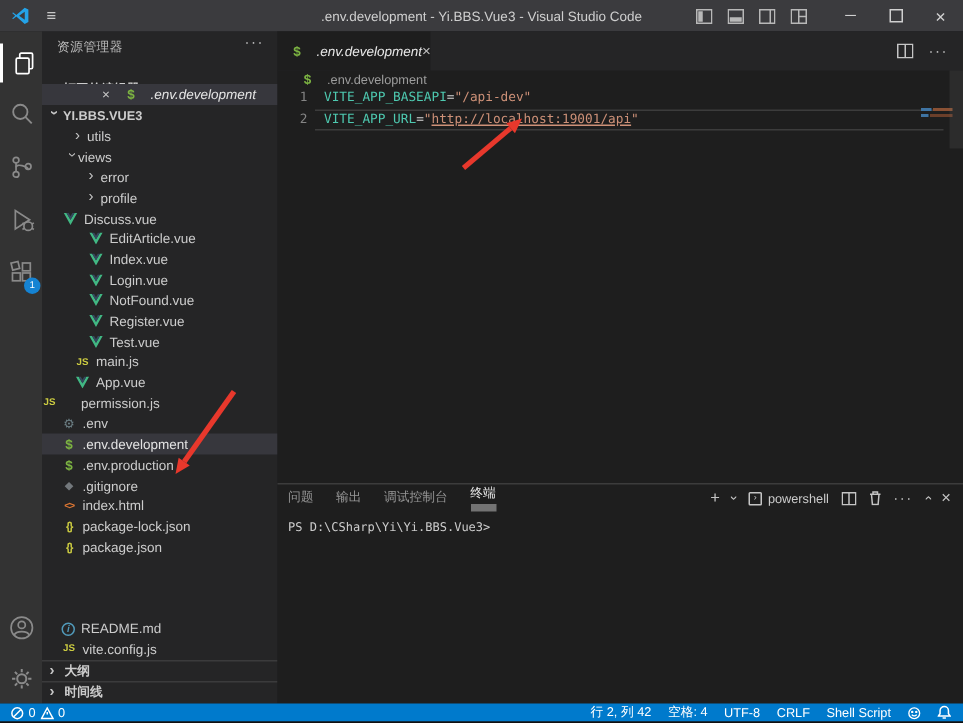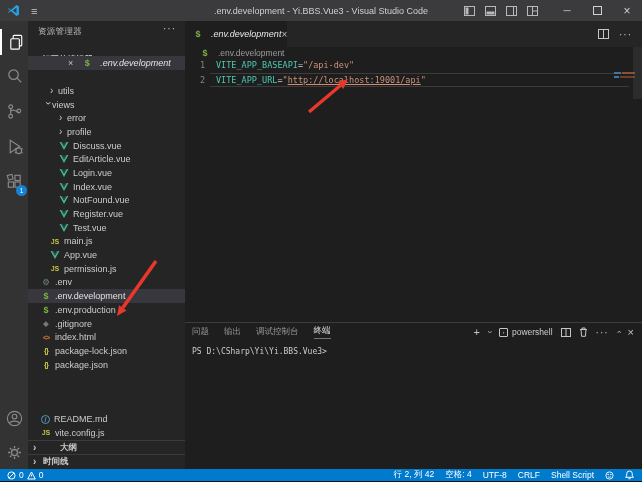--- a/index.html
+++ b/index.html
@@ -72,21 +72,21 @@
   .tok-link{color:var(--string-orange,#ce9178);text-decoration:underline;}
   .line-hl{position:absolute;left:25px;right:13px;top:51.5px;height:14.5px;box-sizing:border-box;
            border-top:1px solid #3c3c3c;border-bottom:1px solid #3c3c3c;}
   .minimap{position:absolute;right:0;top:26px;width:46px;height:60px;}
   .mm{position:absolute;height:2px;}
   .scrollbar{position:absolute;right:0;top:26px;width:9px;height:52px;background:rgba(121,121,121,.16);}
   
   .panel{position:absolute;left:185px;top:322px;width:457px;height:147px;background:#1e1e1e;border-top:1px solid #3c3c3c;box-sizing:border-box;color:#cccccc;}
   .panel-tabs{position:absolute;left:7px;top:0;height:18px;display:flex;align-items:center;gap:15px;}
   .ptab{font-size:8.5px;color:#969696;padding-bottom:1px;}
-  .ptab.active{color:#e7e7e7;border-bottom:1px solid #737373;}
+  .ptab.active{color:#e7e7e7;border-bottom:5px solid #737373;}
   .panel-icons{position:absolute;right:8px;top:0;height:18px;display:flex;align-items:center;gap:8px;color:#c5c5c5;}
   .pi-plus{font-size:11px;}
   .pi-chev{display:inline-block;font-size:9px;transform:rotate(90deg);}
   .pi-chev-up{display:inline-block;font-size:9px;transform:rotate(-90deg);}
   .shellchip{display:flex;align-items:center;gap:4px;}
   .termbox{width:9px;height:9px;border:1px solid #c5c5c5;border-radius:1px;display:flex;align-items:center;justify-content:center;font-size:6px;box-sizing:border-box;}
   .shell-label{font-size:8.5px;color:#cccccc;}
   .pi-dots{font-size:10px;letter-spacing:1px;}
   .pi-x{font-size:11px;}
   .term-content{position:absolute;left:7px;top:24px;font-family:"DejaVu Sans Mono",monospace;font-size:8px;color:#cccccc;}
@@ -202,64 +202,68 @@
     </div>
     <div class="sb-sec" style="top:32px;">
       <span class="chev down">›</span>
       <span class="sec-label">打开的编辑器</span>
     </div>
     <div class="openrow">
       <span class="oe-close">×</span>
       <span class="fi fi-sh">$</span>
       <span class="oe-label">.env.development</span>
     </div>
+    <div class="sb-sec" style="top:49px;">
+      <span class="chev down">›</span>
+      <span class="sec-label">YI.BBS.VUE3</span>
+    </div>
     <div class="tree">
         <div class="trow" style="padding-left: 22px;">
           <span class="chev">›</span>
           <span class="tlabel">utils</span>
         </div>
         <div class="trow" style="padding-left: 16px;">
           <span class="chev down">›</span>
           <span class="tlabel">views</span>
         </div>
         <div class="trow" style="padding-left: 31px;">
           <span class="chev">›</span>
           <span class="tlabel">error</span>
         </div>
         <div class="trow" style="padding-left: 31px;">
           <span class="chev">›</span>
           <span class="tlabel">profile</span>
         </div>
-        <div class="trow" style="padding-left: 31px;">
+        <div class="trow" style="padding-left: 14px;">
           <svg class="fi" width="9" height="8" viewBox="0 0 10 9">
             <path fill="#41b883" d="M0 0h2l3 5 3-5h2L5 9z"></path>
             <path fill="#34495e" d="M2 0h1.6L5 2.4 6.4 0H8L5 5.2z"></path>
           </svg>
           <span class="tlabel">Discuss.vue</span>
         </div>
         <div class="trow" style="padding-left: 31px;">
           <svg class="fi" width="9" height="8" viewBox="0 0 10 9">
             <path fill="#41b883" d="M0 0h2l3 5 3-5h2L5 9z"></path>
             <path fill="#34495e" d="M2 0h1.6L5 2.4 6.4 0H8L5 5.2z"></path>
           </svg>
           <span class="tlabel">EditArticle.vue</span>
         </div>
         <div class="trow" style="padding-left: 31px;">
           <svg class="fi" width="9" height="8" viewBox="0 0 10 9">
             <path fill="#41b883" d="M0 0h2l3 5 3-5h2L5 9z"></path>
             <path fill="#34495e" d="M2 0h1.6L5 2.4 6.4 0H8L5 5.2z"></path>
           </svg>
+          <span class="tlabel">Index.vue</span>
+        </div>
+        <div class="trow" style="padding-left: 31px;">
+          <svg class="fi" width="9" height="8" viewBox="0 0 10 9">
+            <path fill="#41b883" d="M0 0h2l3 5 3-5h2L5 9z"></path>
+            <path fill="#34495e" d="M2 0h1.6L5 2.4 6.4 0H8L5 5.2z"></path>
+          </svg>
           <span class="tlabel">Login.vue</span>
-        </div>
-        <div class="trow" style="padding-left: 31px;">
-          <svg class="fi" width="9" height="8" viewBox="0 0 10 9">
-            <path fill="#41b883" d="M0 0h2l3 5 3-5h2L5 9z"></path>
-            <path fill="#34495e" d="M2 0h1.6L5 2.4 6.4 0H8L5 5.2z"></path>
-          </svg>
-          <span class="tlabel">Index.vue</span>
         </div>
         <div class="trow" style="padding-left: 31px;">
           <svg class="fi" width="9" height="8" viewBox="0 0 10 9">
             <path fill="#41b883" d="M0 0h2l3 5 3-5h2L5 9z"></path>
             <path fill="#34495e" d="M2 0h1.6L5 2.4 6.4 0H8L5 5.2z"></path>
           </svg>
           <span class="tlabel">NotFound.vue</span>
         </div>
         <div class="trow" style="padding-left: 31px;">
           <svg class="fi" width="9" height="8" viewBox="0 0 10 9">
@@ -279,21 +283,21 @@
           <span class="fi fi-js">JS</span>
           <span class="tlabel">main.js</span>
         </div>
         <div class="trow" style="padding-left: 22px;">
           <svg class="fi" width="9" height="8" viewBox="0 0 10 9">
             <path fill="#41b883" d="M0 0h2l3 5 3-5h2L5 9z"></path>
             <path fill="#34495e" d="M2 0h1.6L5 2.4 6.4 0H8L5 5.2z"></path>
           </svg>
           <span class="tlabel">App.vue</span>
         </div>
-        <div class="trow" style="padding-left: 22px;">
+        <div class="trow" style=" gap: 12px;">
           <span class="fi fi-js">JS</span>
           <span class="tlabel">permission.js</span>
         </div>
         <div class="trow" style="padding-left: 13px;">
           <span class="fi fi-gearfile">⚙</span>
           <span class="tlabel">.env</span>
         </div>
         <div class="trow sel" style="padding-left: 13px;">
           <span class="fi fi-sh">$</span>
           <span class="tlabel">.env.development</span>
@@ -322,21 +326,21 @@
           <span class="fi fi-md">i</span>
           <span class="tlabel">README.md</span>
         </div>
         <div class="trow" style="padding-left: 13px;">
           <span class="fi fi-js">JS</span>
           <span class="tlabel">vite.config.js</span>
         </div>
       </div>
     <div class="sb-bottom" style="top:419px;">
       <span class="chev">›</span>
-      <span class="sec-label" style="margin-left:20px;">大纲</span>
+      <span class="sec-label" style="margin-left:3px;">大纲</span>
     </div>
     <div class="sb-bottom" style="top:433px;">
       <span class="chev">›</span>
       <span class="sec-label" style="margin-left:3px;">时间线</span>
     </div>
   </div>
 
   <div class="editor">
     <div class="tabstrip">
       <div class="tab">

